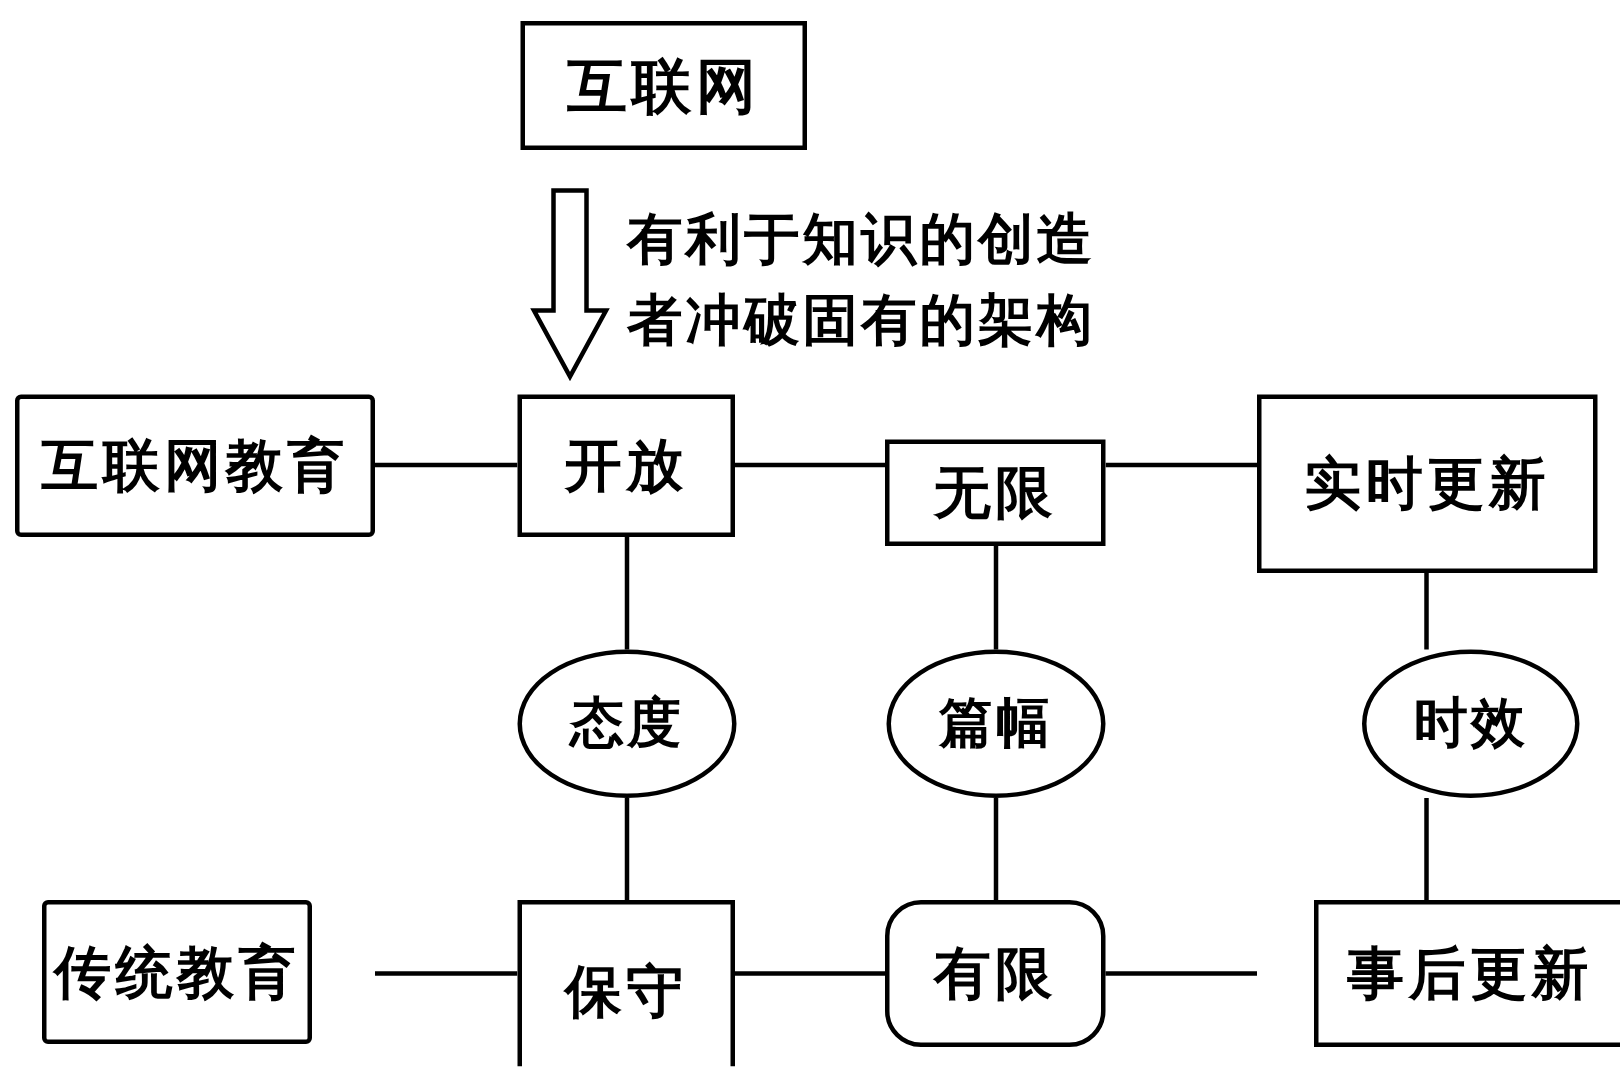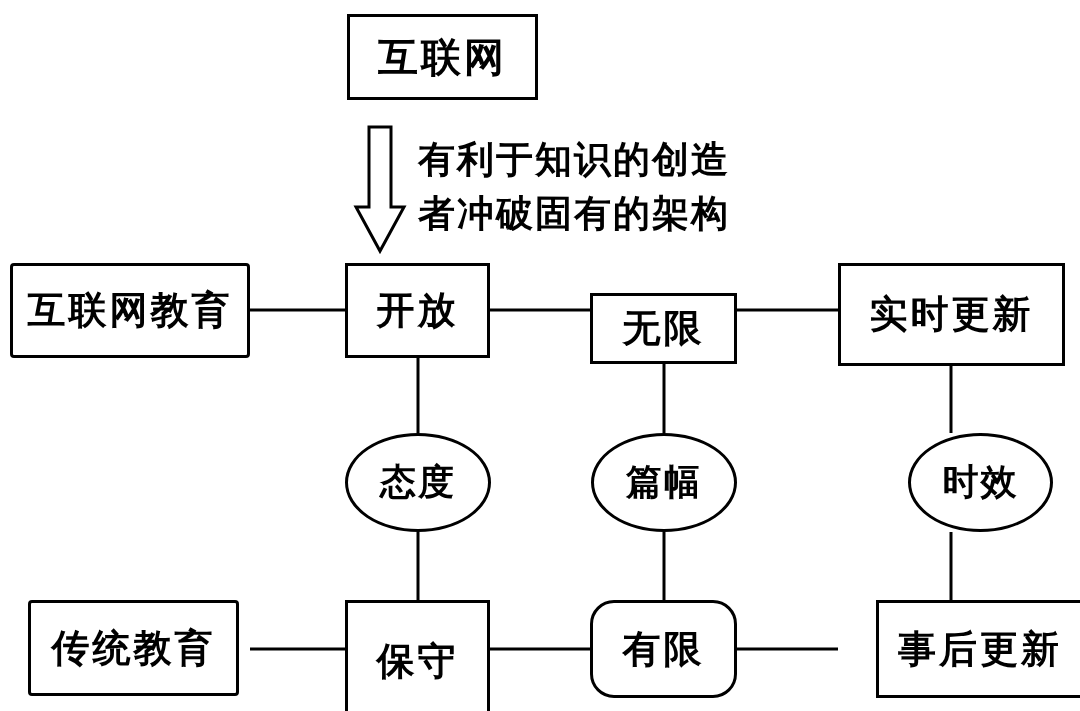--- a/index.html
+++ b/index.html
@@ -70,24 +70,24 @@
   <div class="node" style="left:347px; top:14px; width:191px; height:86px; font-size:40px;">互联网</div>
 
   <div class="note" style="left:418px; top:133px;">
     <div>有利于知识的创造</div>
     <div>者冲破固有的架构</div>
   </div>
 
   <div class="node rounded" style="left:10px; top:263px; width:240px; height:95px;">互联网教育</div>
   <div class="node" style="left:345px; top:263px; width:145px; height:95px;">开放</div>
   <div class="node" style="left:590px; top:263px; width:147px; height:71px;margin-top:30px;">无限</div>
-  <div class="node" style="left:838px; top:263px; width:227px; height:103px;">实时更新</div>
+  <div class="node" style="left:838px; top:263px; width:227px; height:119px;">实时更新</div>
 
   <div class="node ellipse" style="left:345px; top:433px; width:146px; height:99px;">态度</div>
   <div class="node ellipse" style="left:591px; top:433px; width:146px; height:99px;text-align:center;">篇幅</div>
   <div class="node ellipse" style="left:908px; top:433px; width:145px; height:99px;">时效</div>
 
-  <div class="node rounded" style="left:28px; top:600px; width:211px; height:96px;">传统教育</div>
+  <div class="node rounded" style="left:28px; top:600px; width:180px; height:96px;">传统教育</div>
   <div class="node" style="left:345px; top:600px; width:145px; height:122px;">保守</div>
   <div class="node" style="left:590px; top:600px; width:147px; height:98px;border-radius:24px;">有限</div>
   <div class="node" style="left:876px; top:600px; width:208px; height:98px;">事后更新</div>
 
 </div>
 
 </body></html>

